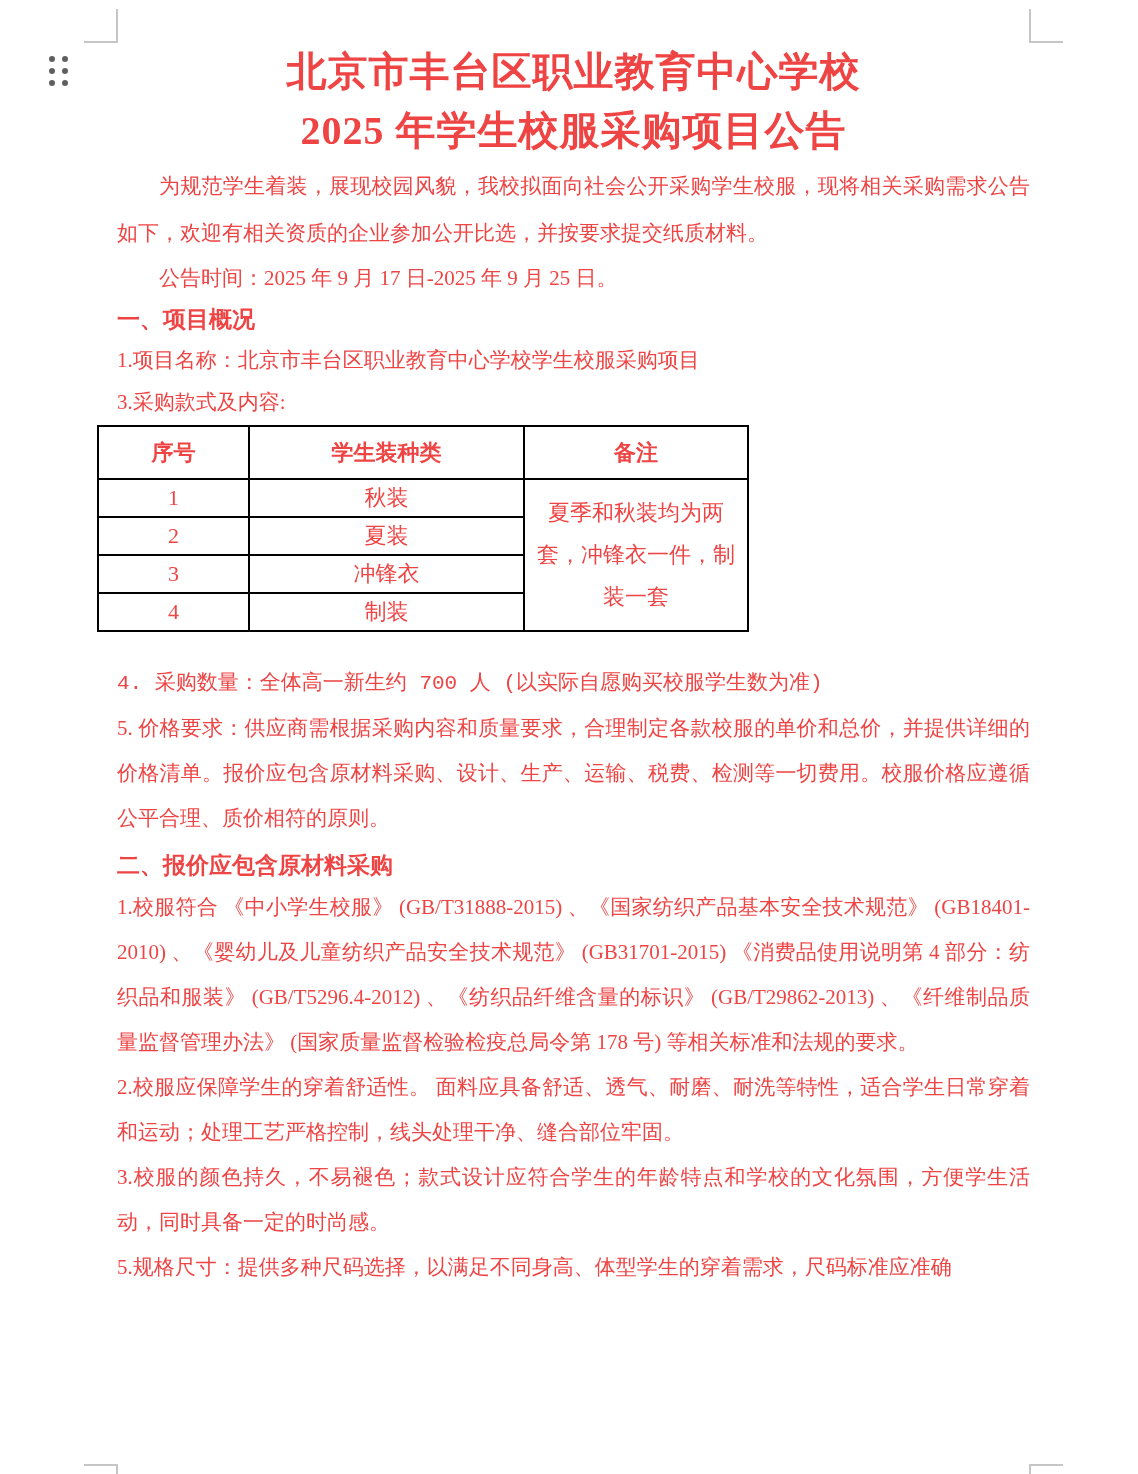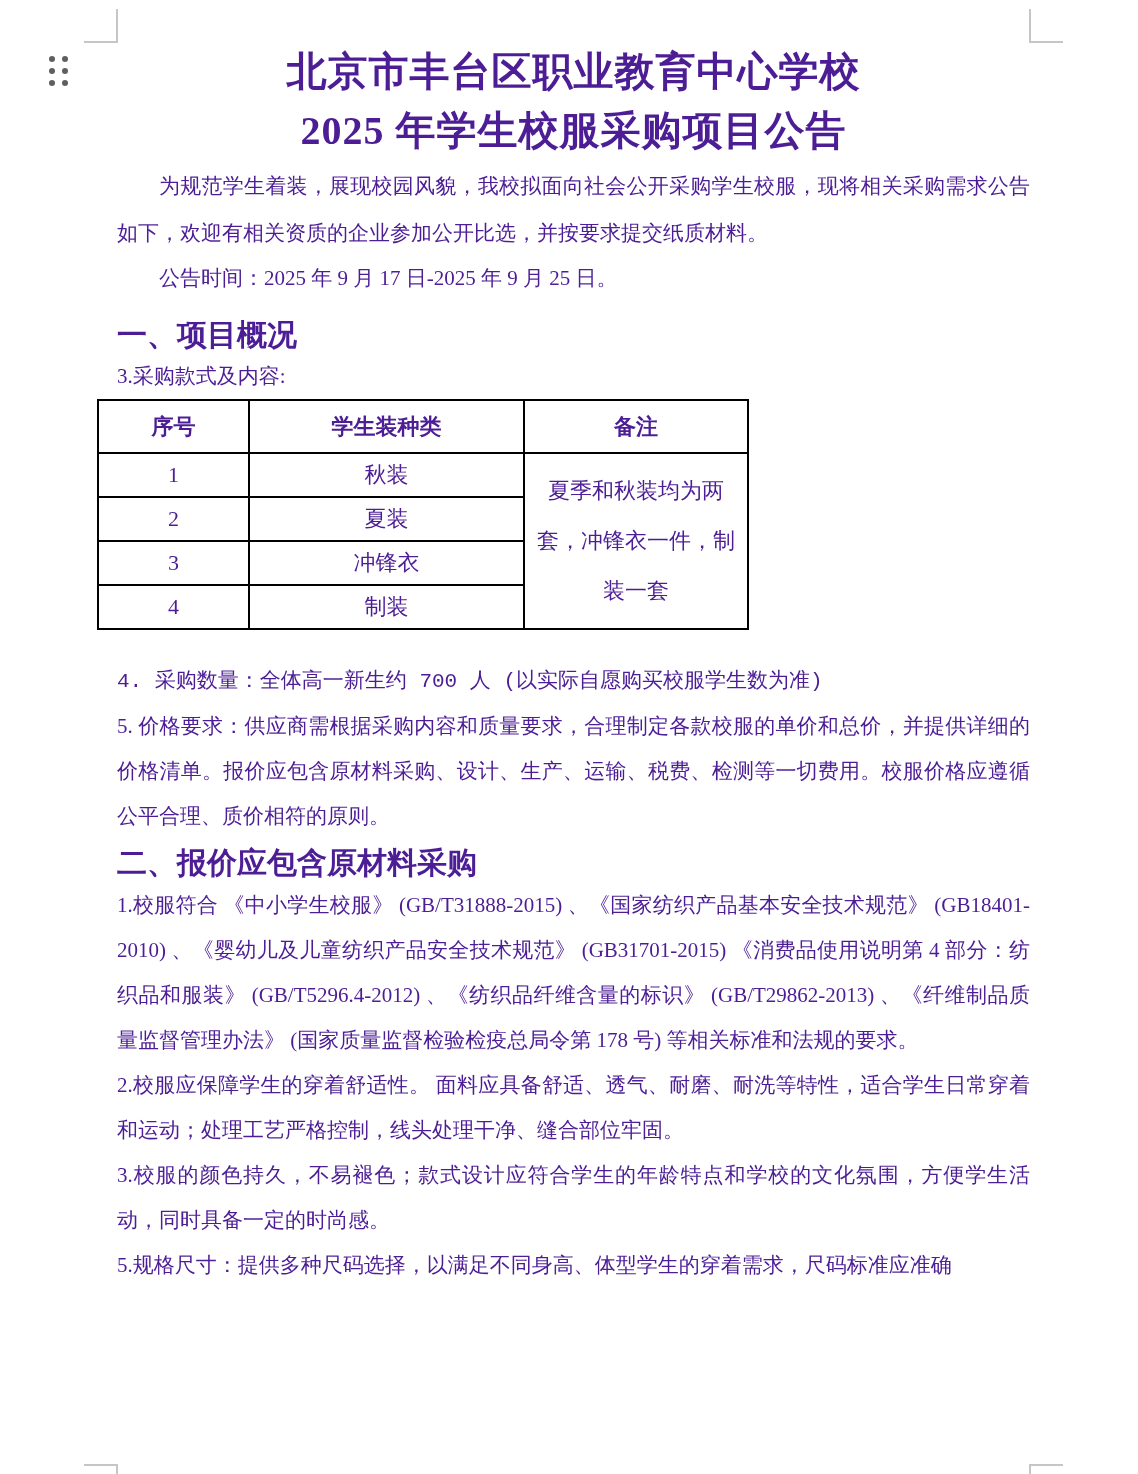--- a/index.html
+++ b/index.html
@@ -1,55 +1,55 @@
 <!DOCTYPE html>
 <html><head>
 <meta charset="utf-8">
 <style>
   html,body { margin:0; padding:0; background:#ffffff; }
   .page {
     position:relative; width:1138px; height:1474px;
     background:#ffffff; overflow:hidden;
     font-family:"Liberation Serif","DejaVu Serif",serif;
-    color:#4c1d95;
+    color:#ef4444;
   }
   
   .cm { position:absolute; box-sizing:border-box; width:34px; height:34px; border:0 solid #c6c6c6; }
   .cm-tl { left:84px;  top:9px;    border-right-width:2px; border-bottom-width:2px; }
   .cm-tr { left:1029px; top:9px;   border-left-width:2px;  border-bottom-width:2px; }
   .cm-bl { left:84px;  top:1464px; border-right-width:2px; border-top-width:2px; }
   .cm-br { left:1029px; top:1464px; border-left-width:2px; border-top-width:2px; }
   
   .handle { position:absolute; left:49px; top:56px; display:grid;
     grid-template-columns:6px 6px; grid-template-rows:6px 6px 6px;
     column-gap:7px; row-gap:6px; cursor:grab; }
   .handle i { width:6px; height:6px; border-radius:50%; background:#5f5f5f; display:block; }
   
   .content { position:absolute; left:117px; top:42px; width:913px; }
   .title { margin:0; font-size:40px; font-weight:700; text-align:center;
     line-height:59px; letter-spacing:1px; }
   p { margin:0; }
   .body-p { font-size:21px; line-height:45px; text-align:justify; }
   .intro { margin-top:3px; line-height:47px; text-indent:2em; }
   .announce { line-height:42px; text-indent:2em; }
-  .h-sec { font-size:30px; font-weight:700; line-height:40px; margin:16px 0 0 0;
+  .h-sec { font-size:23px; font-weight:700; line-height:40px; margin:0 0 0 0;
     font-family:"Liberation Sans","DejaVu Sans",sans-serif; text-align:left; }
   .item { line-height:42px; }
   .item-after-table { margin-top:30px; line-height:44px;font-family:Liberation Mono, monospace; }
   .price-p { line-height:45px; }
   .h-sec2 { margin-top:4px; }
   .sec2-p { line-height:45px; }
   
   .tbl { border-collapse:collapse; margin:2px 0 0 -20px; width:652px;
     font-size:22px; table-layout:fixed; }
   .tbl th, .tbl td { border:2px solid #000000; text-align:center; vertical-align:middle; padding:0; }
   .tbl th { height:51px; font-weight:700;
     font-family:"Liberation Sans","DejaVu Sans",sans-serif; }
   .tbl td { height:36px; }
-  .tbl .remark-cell { line-height:50px; padding:12px 10px; }
+  .tbl .remark-cell { line-height:42px; padding:12px 10px; }
 </style>
 </head>
 <body>
 
 <div class="page">
 
   <div class="cm cm-tl"></div>
   <div class="cm cm-tr"></div>
   <div class="cm cm-bl"></div>
   <div class="cm cm-br"></div>
@@ -69,20 +69,21 @@
       <span>北京市丰台区职业教育中心学校</span><br>
       <span>2025 年学生校服采购项目公告</span>
     </h1>
 
     <p class="body-p intro">为规范学生着装，展现校园风貌，我校拟面向社会公开采购学生校服，现将相关采购需求公告如下，欢迎有相关资质的企业参加公开比选，并按要求提交纸质材料。</p>
 
     <p class="body-p announce">公告时间：2025 年 9 月 17 日-2025 年 9 月 25 日。</p>
 
     <p class="h-sec">一、项目概况</p>
 
+    <p class="body-p item">1.项目名称：北京市丰台区职业教育中心学校学生校服采购项目</p>
     <p class="body-p item">3.采购款式及内容:</p>
 
     <table class="tbl">
       <colgroup>
           <col style="width:151px">
           <col style="width:275px">
           <col>
         </colgroup>
       <thead>
         <tr>

